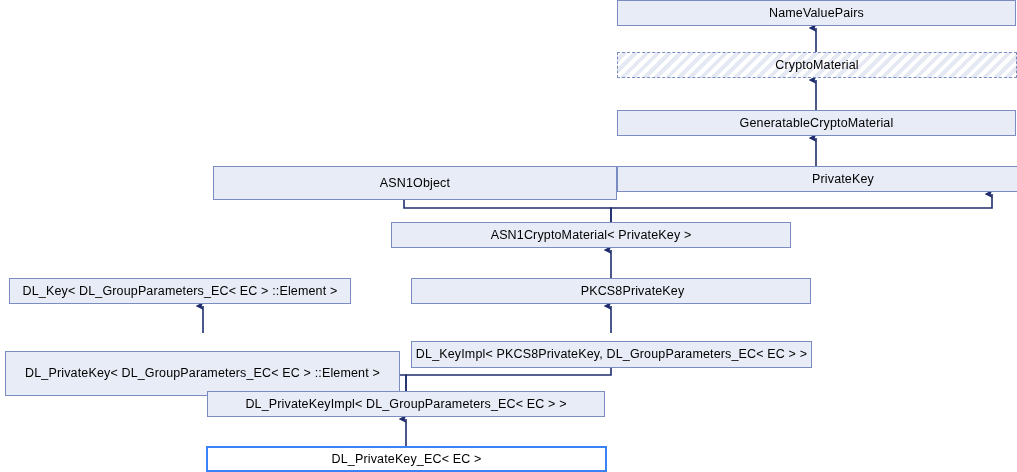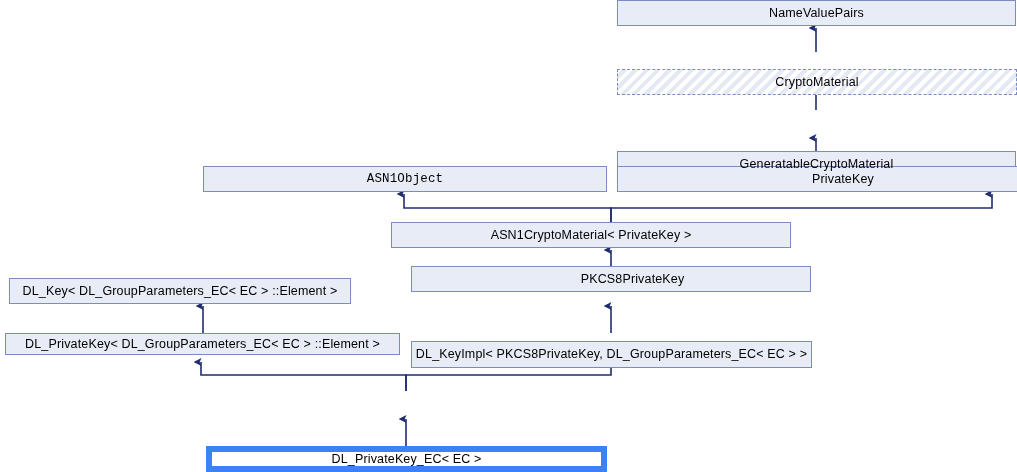--- a/index.html
+++ b/index.html
@@ -44,25 +44,24 @@
   .node-abstract {
     border: 1px dashed #7a8cc0;
     background-color: #eef1f8;
     background-image: repeating-linear-gradient(
       -45deg,
       #ffffff 0px,
       #ffffff 4px,
       #e4e9f4 4px,
       #e4e9f4 8px
     );
-    margin-top: 17px;
   }
   .node-current {
     background: #ffffff;
-    border: 6px solid #3b82f6;
+    border: 2px solid #3b82f6;
   }
   .node-label {
     position: relative;
     z-index: 2;
     padding: 0 4px;
   }
 </style>
 </head>
 <body>
 
@@ -102,50 +101,53 @@
   </svg>
 
   <div class="node node-normal" style="left:617px; top:0px; width:399px; height:26px;">
     <span class="node-label">NameValuePairs</span>
   </div>
 
   <div class="node node-abstract" style="left:617px; top:52px; width:400px; height:26px;">
     <span class="node-label">CryptoMaterial</span>
   </div>
 
-  <div class="node node-normal" style="left:617px; top:110px; width:399px; height:26px;margin-top:41px;">
+  <div class="node node-normal" style="left:617px; top:110px; width:399px; height:26px;">
     <span class="node-label">GeneratableCryptoMaterial</span>
   </div>
 
-  <div class="node node-normal" style="left:203px; top:166px; width:404px; height:26px;font-family:Liberation Mono, monospace;">
+  <div class="node node-normal" style="left:213px; top:166px; width:404px; height:34px;">
     <span class="node-label">ASN1Object</span>
   </div>
 
   <div class="node node-normal" style="left:617px; top:166px; width:452px; height:26px;">
     <span class="node-label">PrivateKey</span>
   </div>
 
   <div class="node node-normal" style="left:391px; top:222px; width:400px; height:26px;">
     <span class="node-label">ASN1CryptoMaterial&lt; PrivateKey &gt;</span>
   </div>
 
   <div class="node node-normal" style="left:9px; top:278px; width:342px; height:26px;">
     <span class="node-label">DL_Key&lt; DL_GroupParameters_EC&lt; EC &gt; ::Element &gt;</span>
   </div>
 
-  <div class="node node-normal" style="left:411px; top:266px; width:400px; height:26px;padding-left:43px;">
+  <div class="node node-normal" style="left:411px; top:278px; width:400px; height:26px;padding-left:43px;">
     <span class="node-label">PKCS8PrivateKey</span>
   </div>
 
-  <div class="node node-normal" style="left:5px; top:333px; width:395px; height:22px;">
+  <div class="node node-normal" style="left:5px; top:351px; width:395px; height:45px;">
     <span class="node-label">DL_PrivateKey&lt; DL_GroupParameters_EC&lt; EC &gt; ::Element &gt;</span>
   </div>
 
   <div class="node node-normal" style="left:411px; top:341px; width:401px; height:27px;">
     <span class="node-label">DL_KeyImpl&lt; PKCS8PrivateKey, DL_GroupParameters_EC&lt; EC &gt; &gt;</span>
   </div>
 
+  <div class="node node-normal" style="left:207px; top:391px; width:398px; height:26px;">
+    <span class="node-label">DL_PrivateKeyImpl&lt; DL_GroupParameters_EC&lt; EC &gt; &gt;</span>
+  </div>
 
   <div class="node node-current" style="left:206px; top:446px; width:401px; height:26px;">
     <span class="node-label">DL_PrivateKey_EC&lt; EC &gt;</span>
   </div>
 
 </div>
 
 </body></html>

